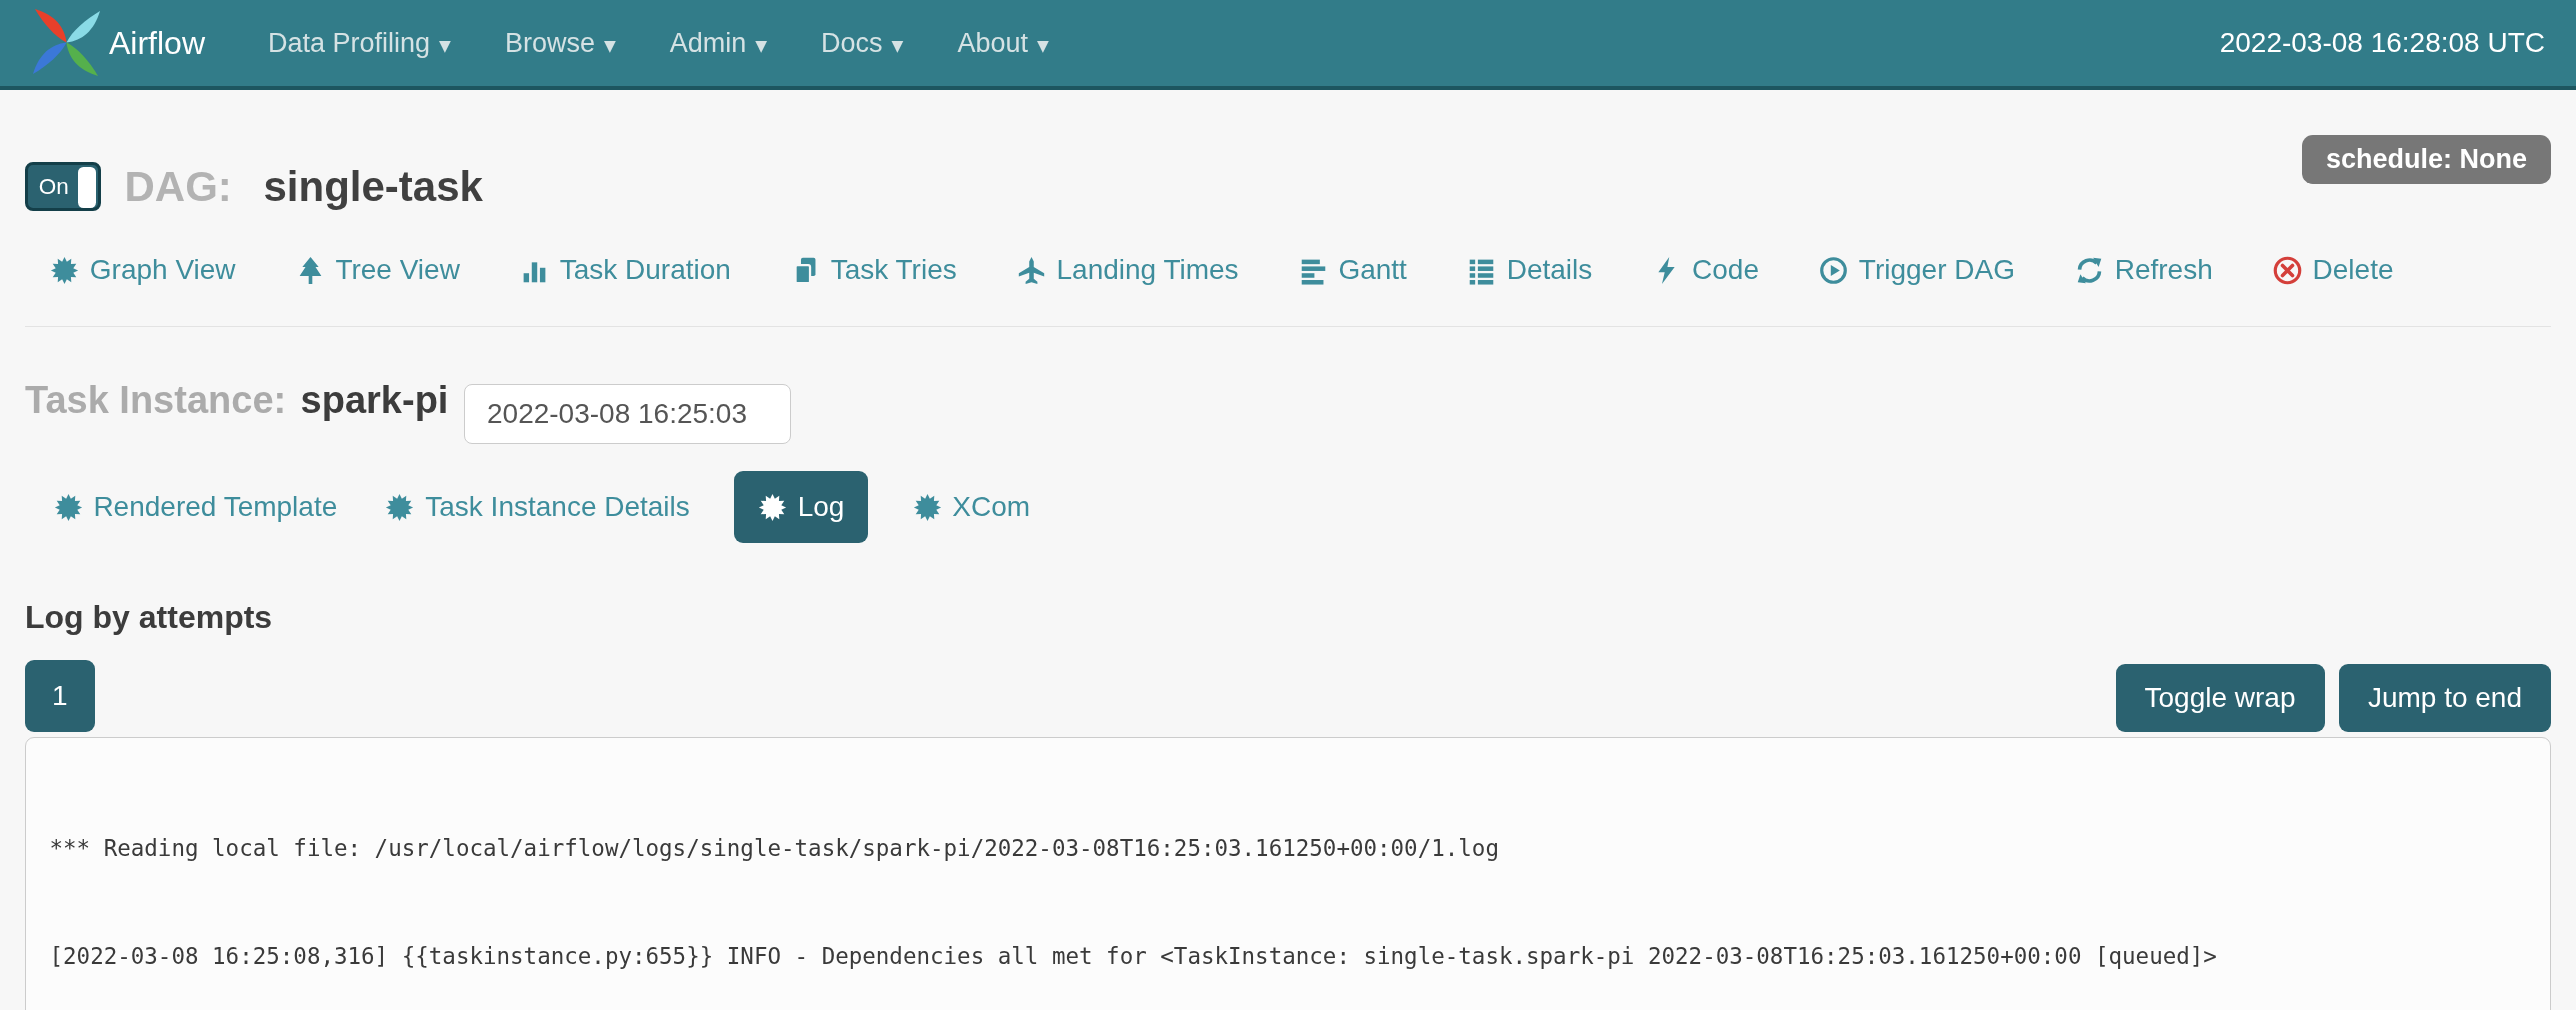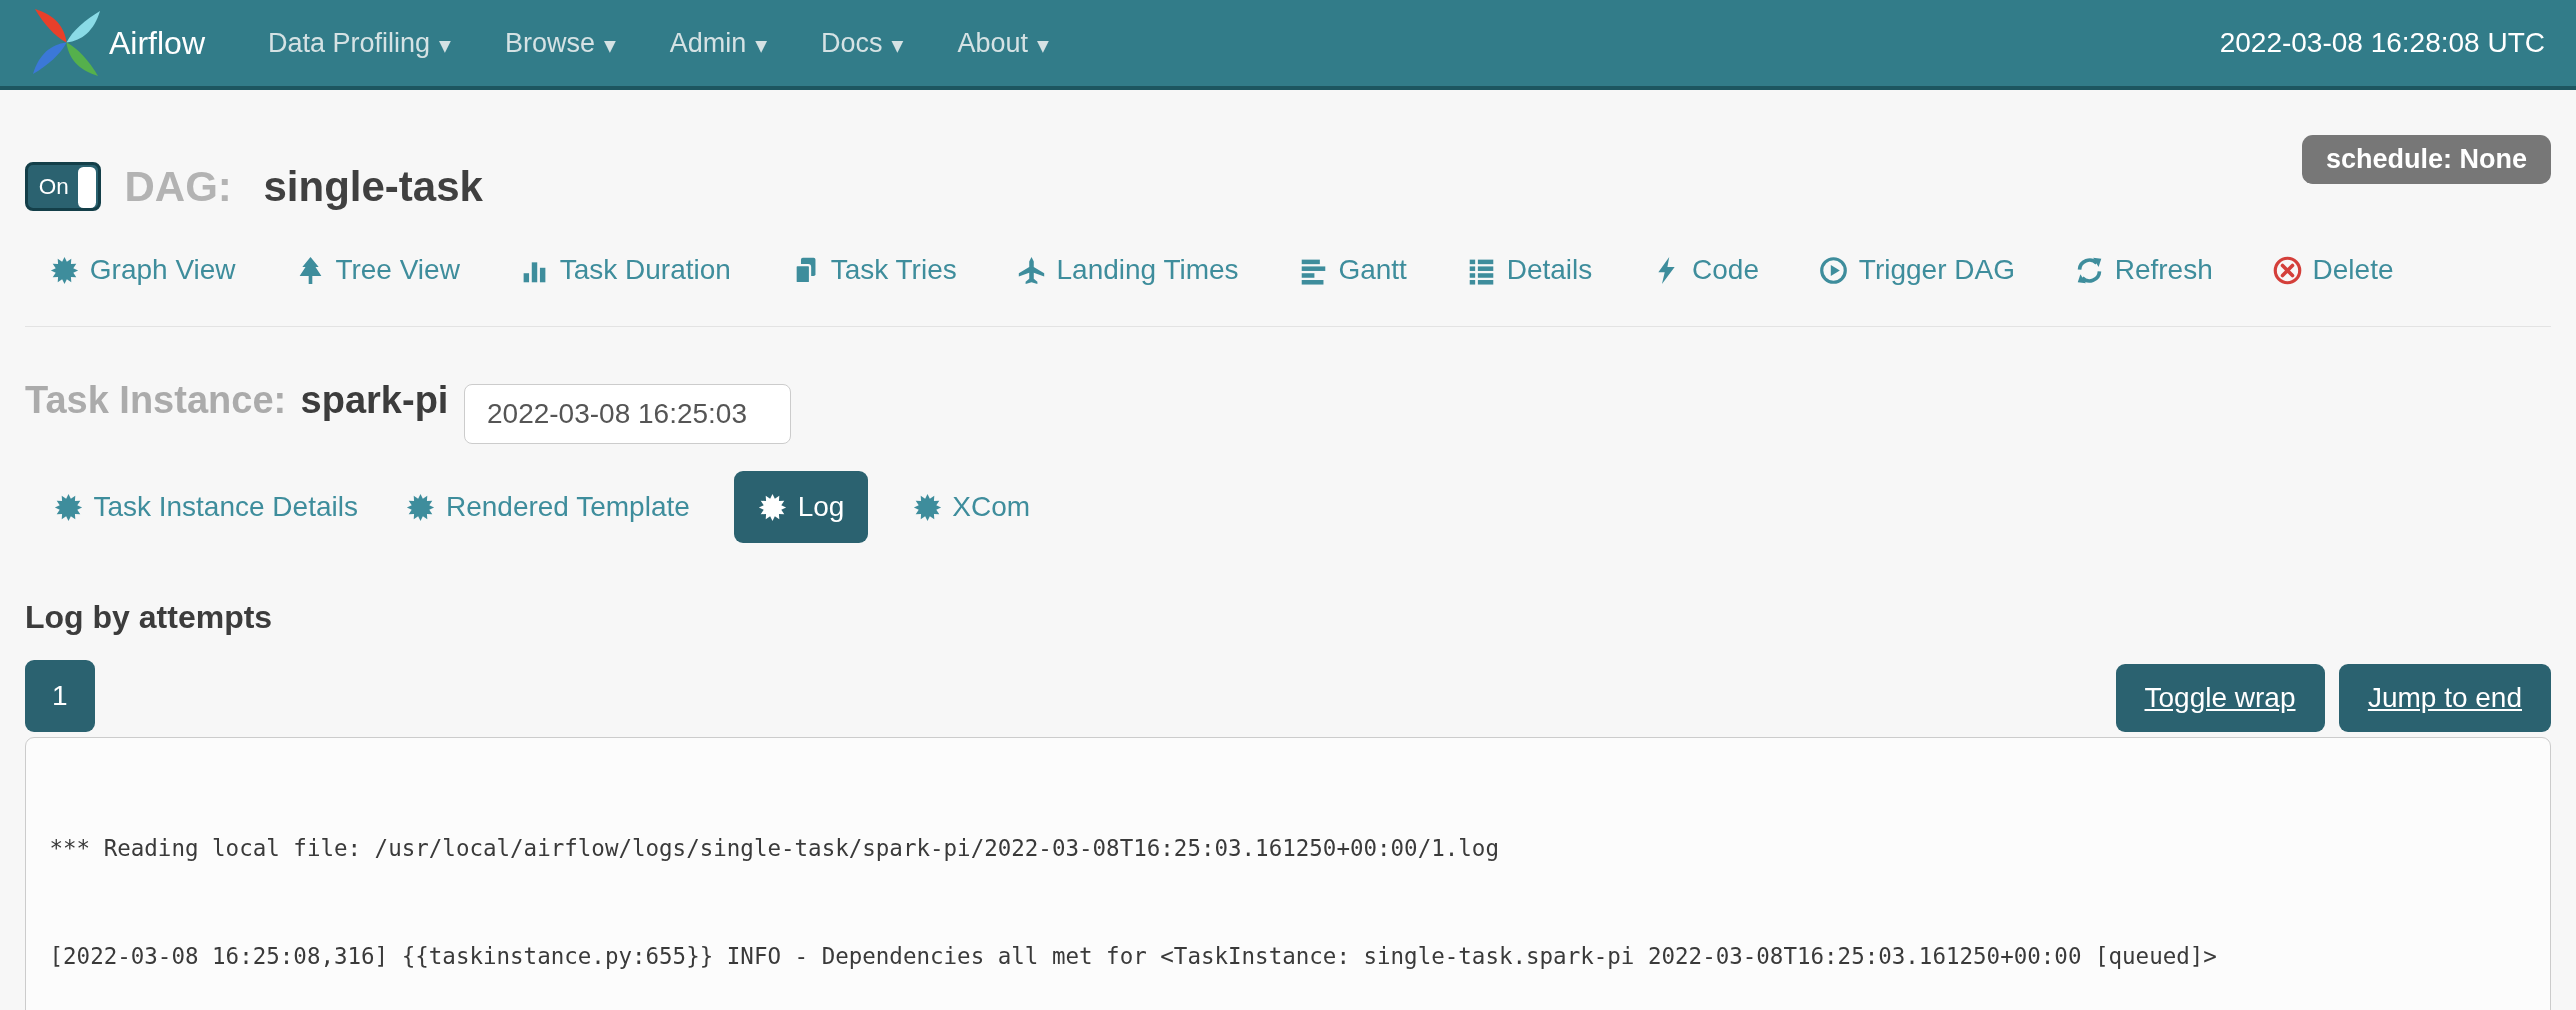--- a/index.html
+++ b/index.html
@@ -122,21 +122,20 @@
     padding: 20px 27px;
     cursor: pointer;
   }
   .log-actions { margin-left: auto; display: flex; gap: 14.4px; }
   .action-btn {
     background: #2b6270; color: #ffffff;
     font-size: 28px; font-family: "Liberation Sans", sans-serif;
     border: none; border-radius: 9px;
     padding: 18px 29px;
     cursor: pointer;
-    text-decoration: underline;
   }
   .log-panel {
     margin-top: 5.4px;
     border: 1.8px solid #cccccc;
     border-radius: 9px;
     background: #fcfcfc;
     padding: 20px 23.5px;
     height: 415px;
     font-family: "DejaVu Sans Mono", monospace;
     font-size: 22.5px;
@@ -295,27 +294,27 @@
     <span class="ti-label">Task Instance:</span>
     <span class="ti-name">spark-pi</span>
     <input class="date-input" type="text" value="2022-03-08 16:25:03" style="">
   </div>
 
   <div class="view-tabs">
     <div class="view-tab">
       <svg class="icon" viewBox="0 0 32 32">
           <polygon points="31,16 25.7,18.6 29,23.5 23.1,23.1 23.5,29 18.6,25.7 16,31 13.4,25.7 8.5,29 8.9,23.1 3,23.5 6.3,18.6 1,16 6.3,13.4 3,8.5 8.9,8.9 8.5,3 13.4,6.3 16,1 18.6,6.3 23.5,3 23.1,8.9 29,8.5 25.7,13.4"></polygon>
         </svg>
+      <span>Rendered Template</span>
+    </div>
+    <div class="view-tab">
+      <svg class="icon" viewBox="0 0 32 32">
+          <polygon points="31,16 25.7,18.6 29,23.5 23.1,23.1 23.5,29 18.6,25.7 16,31 13.4,25.7 8.5,29 8.9,23.1 3,23.5 6.3,18.6 1,16 6.3,13.4 3,8.5 8.9,8.9 8.5,3 13.4,6.3 16,1 18.6,6.3 23.5,3 23.1,8.9 29,8.5 25.7,13.4"></polygon>
+        </svg>
       <span>Task Instance Details</span>
-    </div>
-    <div class="view-tab">
-      <svg class="icon" viewBox="0 0 32 32">
-          <polygon points="31,16 25.7,18.6 29,23.5 23.1,23.1 23.5,29 18.6,25.7 16,31 13.4,25.7 8.5,29 8.9,23.1 3,23.5 6.3,18.6 1,16 6.3,13.4 3,8.5 8.9,8.9 8.5,3 13.4,6.3 16,1 18.6,6.3 23.5,3 23.1,8.9 29,8.5 25.7,13.4"></polygon>
-        </svg>
-      <span>Rendered Template</span>
     </div>
     <div class="view-tab active">
       <svg class="icon" viewBox="0 0 32 32">
           <polygon points="31,16 25.7,18.6 29,23.5 23.1,23.1 23.5,29 18.6,25.7 16,31 13.4,25.7 8.5,29 8.9,23.1 3,23.5 6.3,18.6 1,16 6.3,13.4 3,8.5 8.9,8.9 8.5,3 13.4,6.3 16,1 18.6,6.3 23.5,3 23.1,8.9 29,8.5 25.7,13.4"></polygon>
         </svg>
       <span>Log</span>
     </div>
     <div class="view-tab">
       <svg class="icon" viewBox="0 0 32 32">
           <polygon points="31,16 25.7,18.6 29,23.5 23.1,23.1 23.5,29 18.6,25.7 16,31 13.4,25.7 8.5,29 8.9,23.1 3,23.5 6.3,18.6 1,16 6.3,13.4 3,8.5 8.9,8.9 8.5,3 13.4,6.3 16,1 18.6,6.3 23.5,3 23.1,8.9 29,8.5 25.7,13.4"></polygon>

